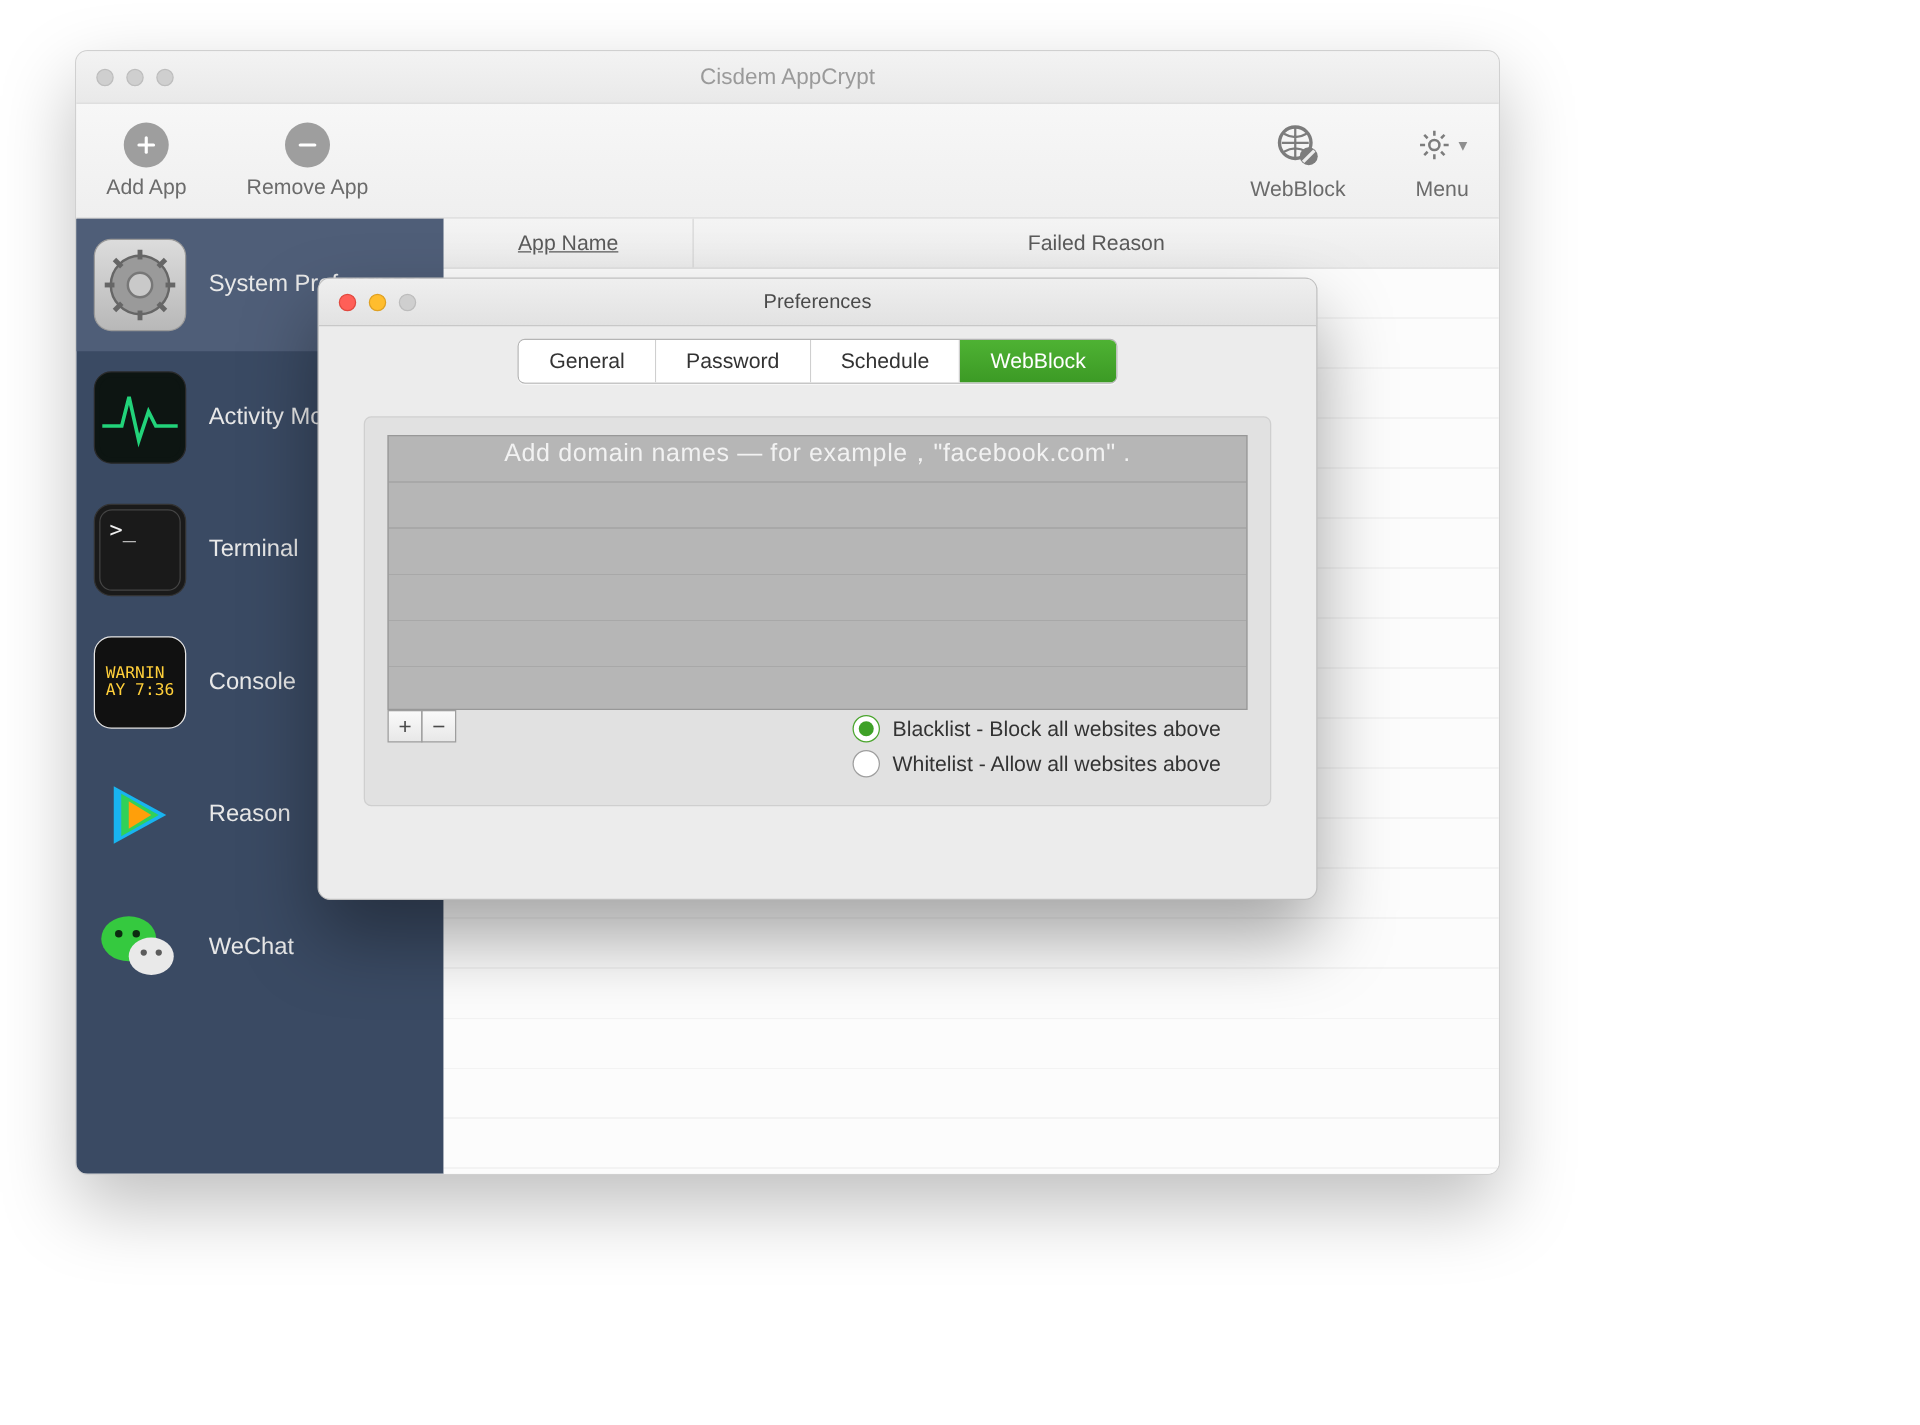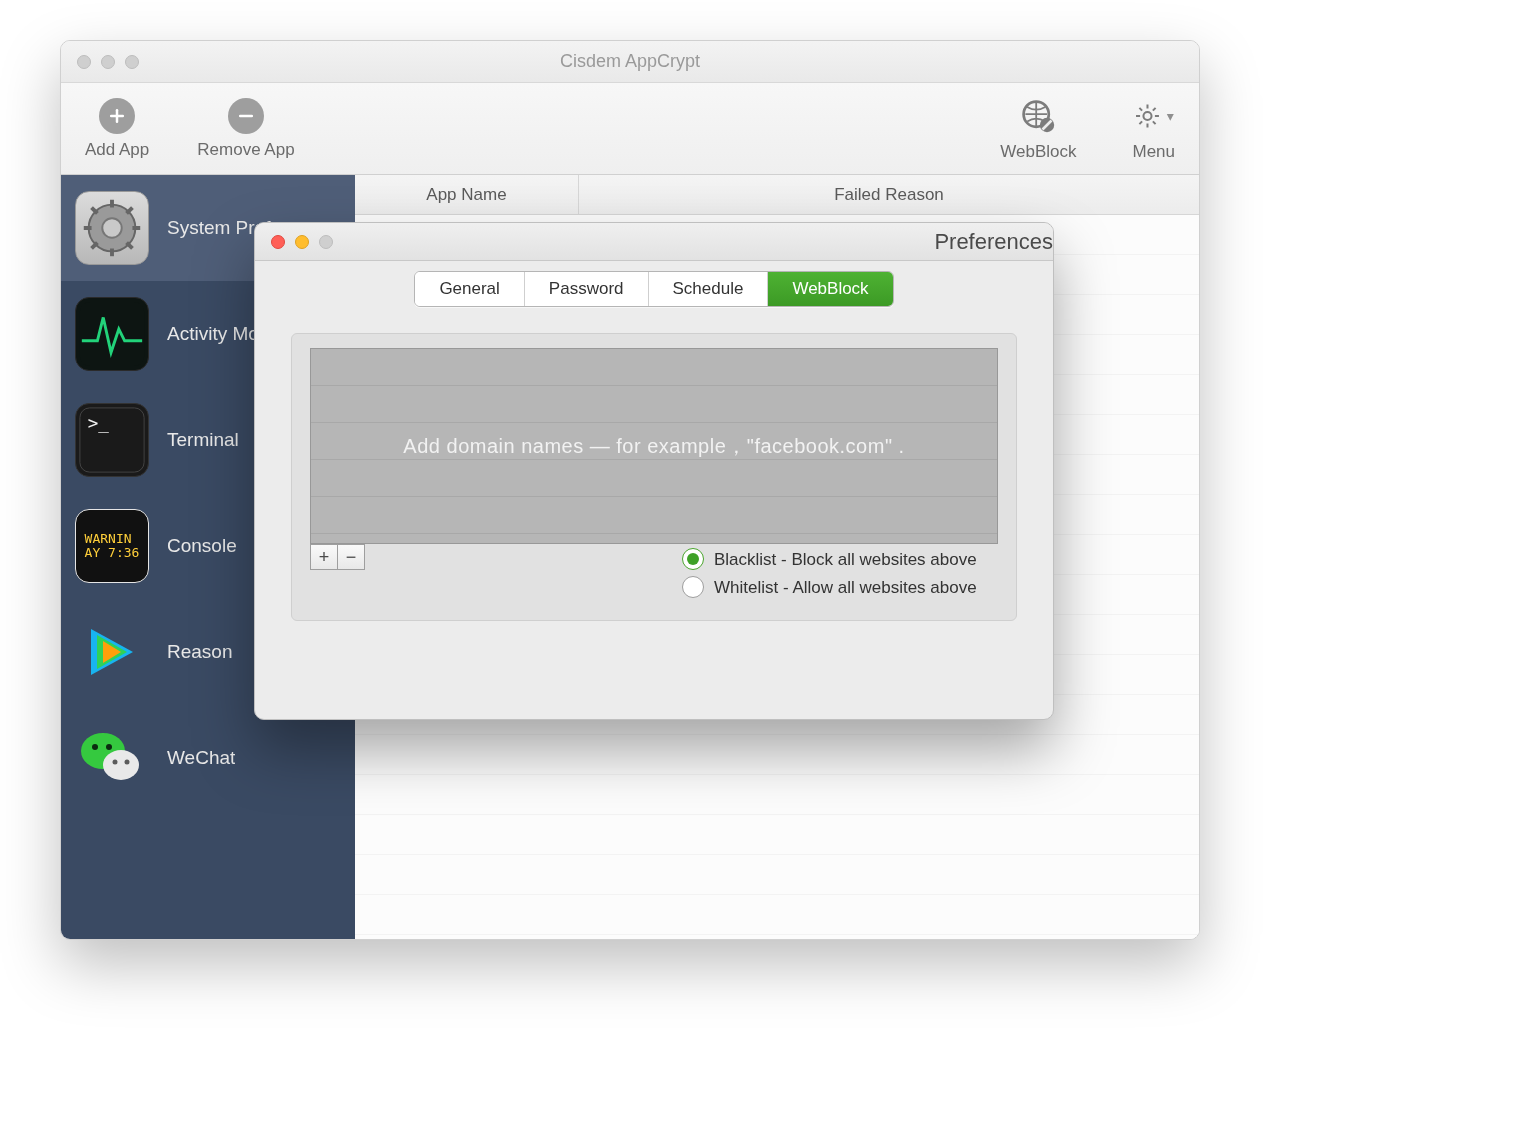--- a/index.html
+++ b/index.html
@@ -127,21 +127,21 @@
     background: linear-gradient(#f4f4f4,#ececec);
     border-bottom: 1px solid #d6d6d6;
     display: flex;
   }
   .th {
     display:flex; align-items:center; justify-content:center;
     color:#5a5a5a; font-size:17px;
     border-right: 1px solid #d6d6d6;
   }
   .th:last-child { border-right:none; }
-  .th-appname { width: 224px; }
+  .th-appname { width: 200px; text-decoration: underline; }
   .th-reason { flex:1; }
   .th-photo { width: 190px; }
   .table-rows { flex:1; background: repeating-linear-gradient(#fcfcfc 0, #fcfcfc 39px, #f3f3f3 39px, #f3f3f3 40px); }
 
   
   .pref-window {
     position: absolute;
     left: 254px;
     top: 222px;
     width: 800px;
@@ -155,21 +155,21 @@
   .pref-titlebar {
     height: 38px;
     background: linear-gradient(#efefef,#e2e2e2);
     border-bottom: 1px solid #c8c8c8;
     display: flex;
     align-items: center;
     position: relative;
   }
   .pref-title {
     position: absolute; left:0; right:0;
-    text-align:right; font-size:22px;
+    text-align:center; font-size:16px;
     color:#4a4a4a;
     pointer-events:none;
   }
   .tabbar {
     display:flex; justify-content:center;
     margin-top: 10px;
   }
   .tabseg {
     display:flex;
     border: 1px solid #b5b5b5;
@@ -192,24 +192,24 @@
   }
 
   .pref-content {
     margin: 26px 36px 18px 36px;
     background: #e1e1e1;
     border: 1px solid #cfcfcf;
     border-radius: 6px;
     padding: 14px 18px 16px 18px;
   }
   .domain-box {
-    height: 196px;
+    height: 220px;
     background: #b6b6b6;
     border: 1px solid #989898;
-    display:flex; align-items:center; justify-content:center;
+    display:flex; justify-content:center;
     position:relative;
     background-image: repeating-linear-gradient(transparent 0, transparent 36px, rgba(0,0,0,0.08) 36px, rgba(0,0,0,0.08) 37px);
   }
   .domain-placeholder {
     color:#f2f2f2;
     font-size:20px;
     letter-spacing: 0.5px;
     text-align:center;
     padding:0 20px;
   }

